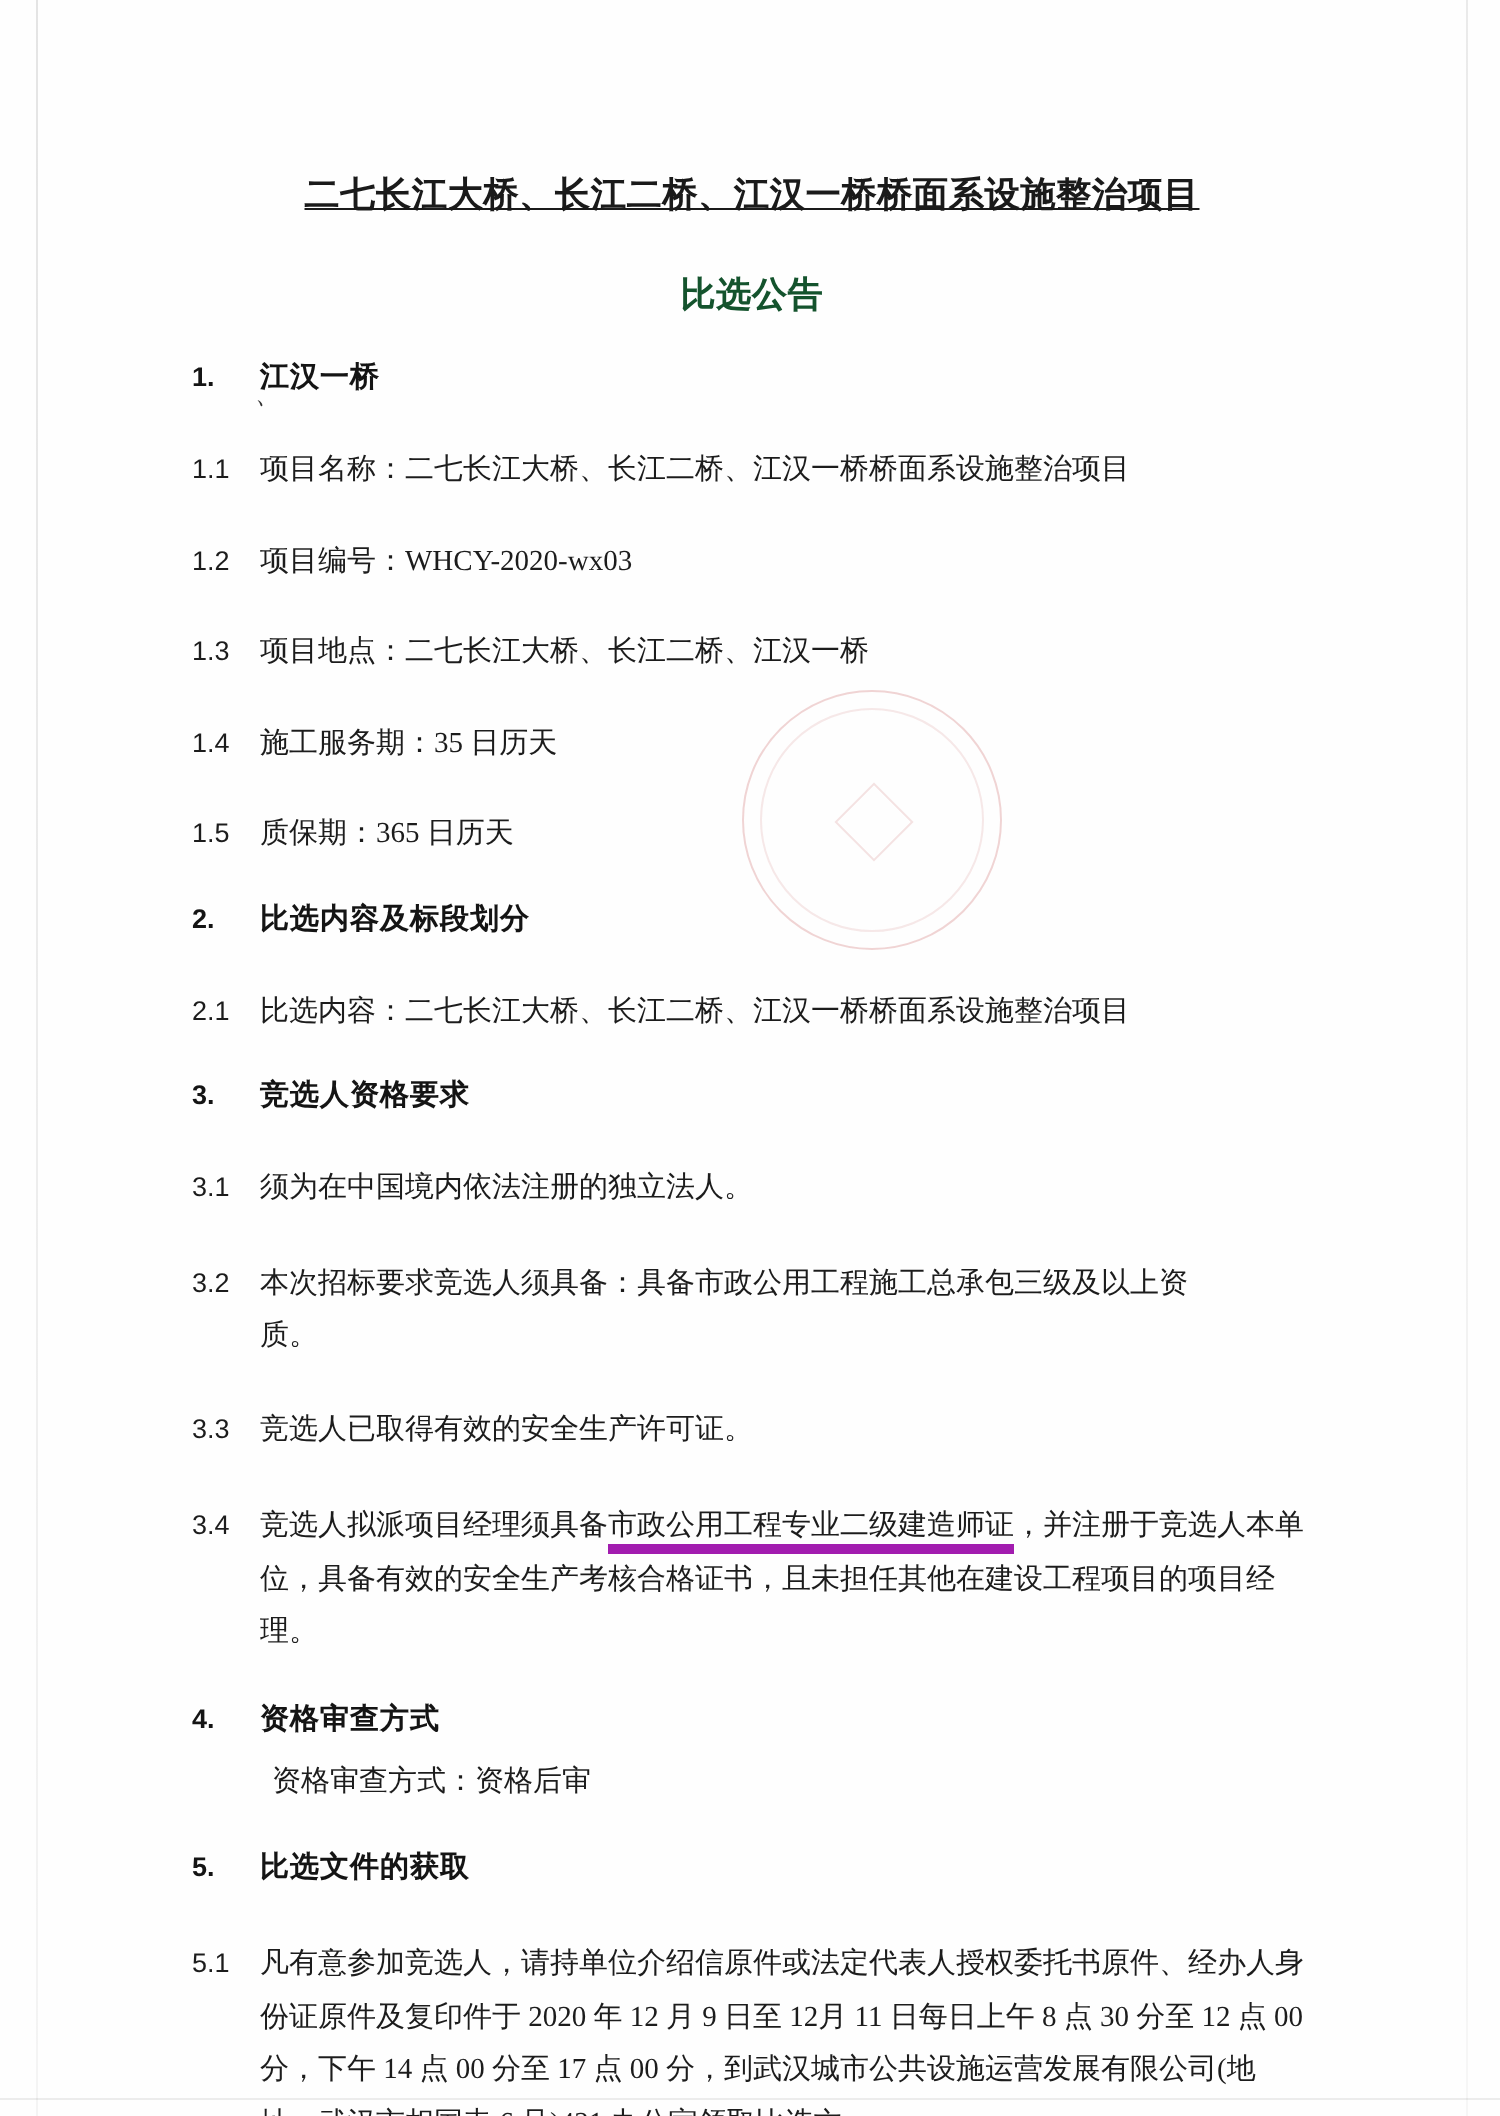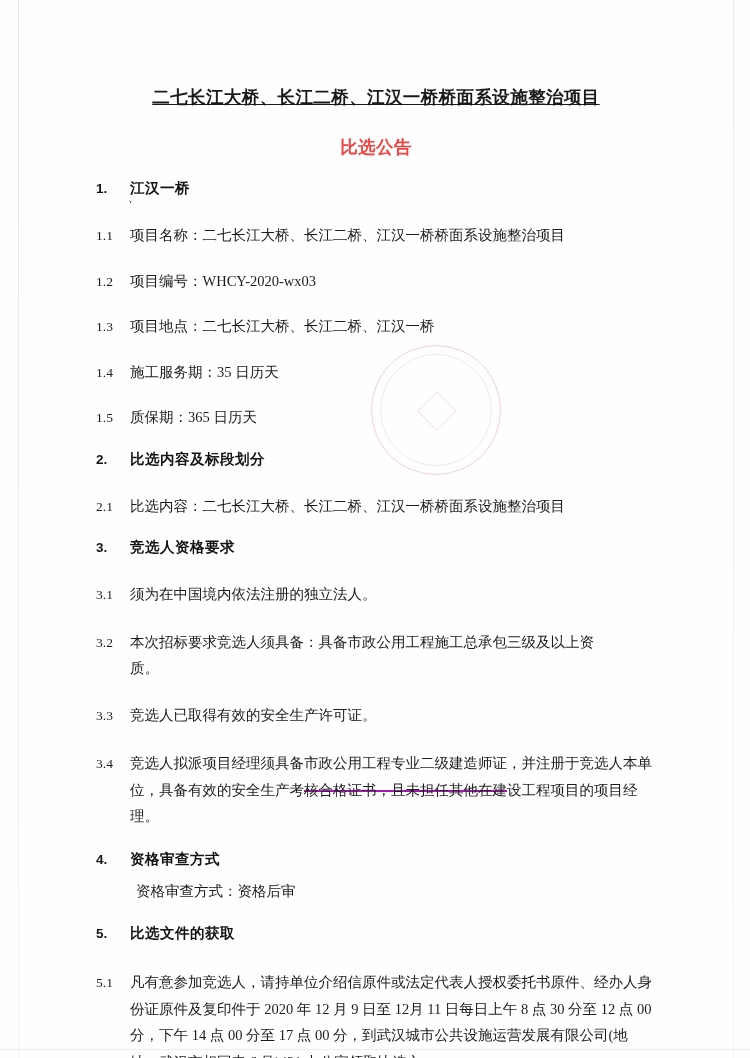--- a/index.html
+++ b/index.html
@@ -49,21 +49,21 @@
     letter-spacing: 0.4px;
     color: #1a1a1a;
     line-height: 1.5;
     text-decoration: underline;
   }
   .doc-title-2 {
     text-align: center;
     font-weight: bold;
     font-size: 17.5px;
     letter-spacing: 0.4px;
-    color: #ef4444;
+    color: #14532d;
     margin-top: 25px;
   }
   .stray-mark {
     position: absolute;
     left: 128px;
     top: 189px;
     font-size: 13px;
     color: #333;
     transform: rotate(8deg);
   }
@@ -92,40 +92,40 @@
     display: flex;
     align-items: baseline;
     font-size: 14.5px;
     color: #1c1c1c;
     line-height: 1.62;
     margin-bottom: 6px;
   }
   .item-num {
     width: 34px;
     flex: 0 0 34px;
-    font-family: Liberation Serif, serif;
+    font-family: Liberation Sans, sans-serif;
     font-size: 13.5px;
   }
   .item-body {
     flex: 1 1 auto;
     margin-top: 16px;
   }
   .item-body.loose {
     line-height: 1.85;
   }
   .plain-indent {
     font-size: 14.5px;
     color: #1c1c1c;
     margin-left: 34px;
     padding-left: 6px;
     line-height: 1.7;
   }
   .u {
-    border-bottom: 2px solid #a21caf;
-    padding-bottom: 19px;
+    border-bottom: 5px solid #a21caf;
+    padding-bottom: 1px;
   }
   
   .seal {
     position: absolute;
     left: 371px;
     top: 345px;
     width: 128px;
     height: 128px;
     border-radius: 50%;
     border: 1.5px solid rgba(196, 86, 86, 0.33);

